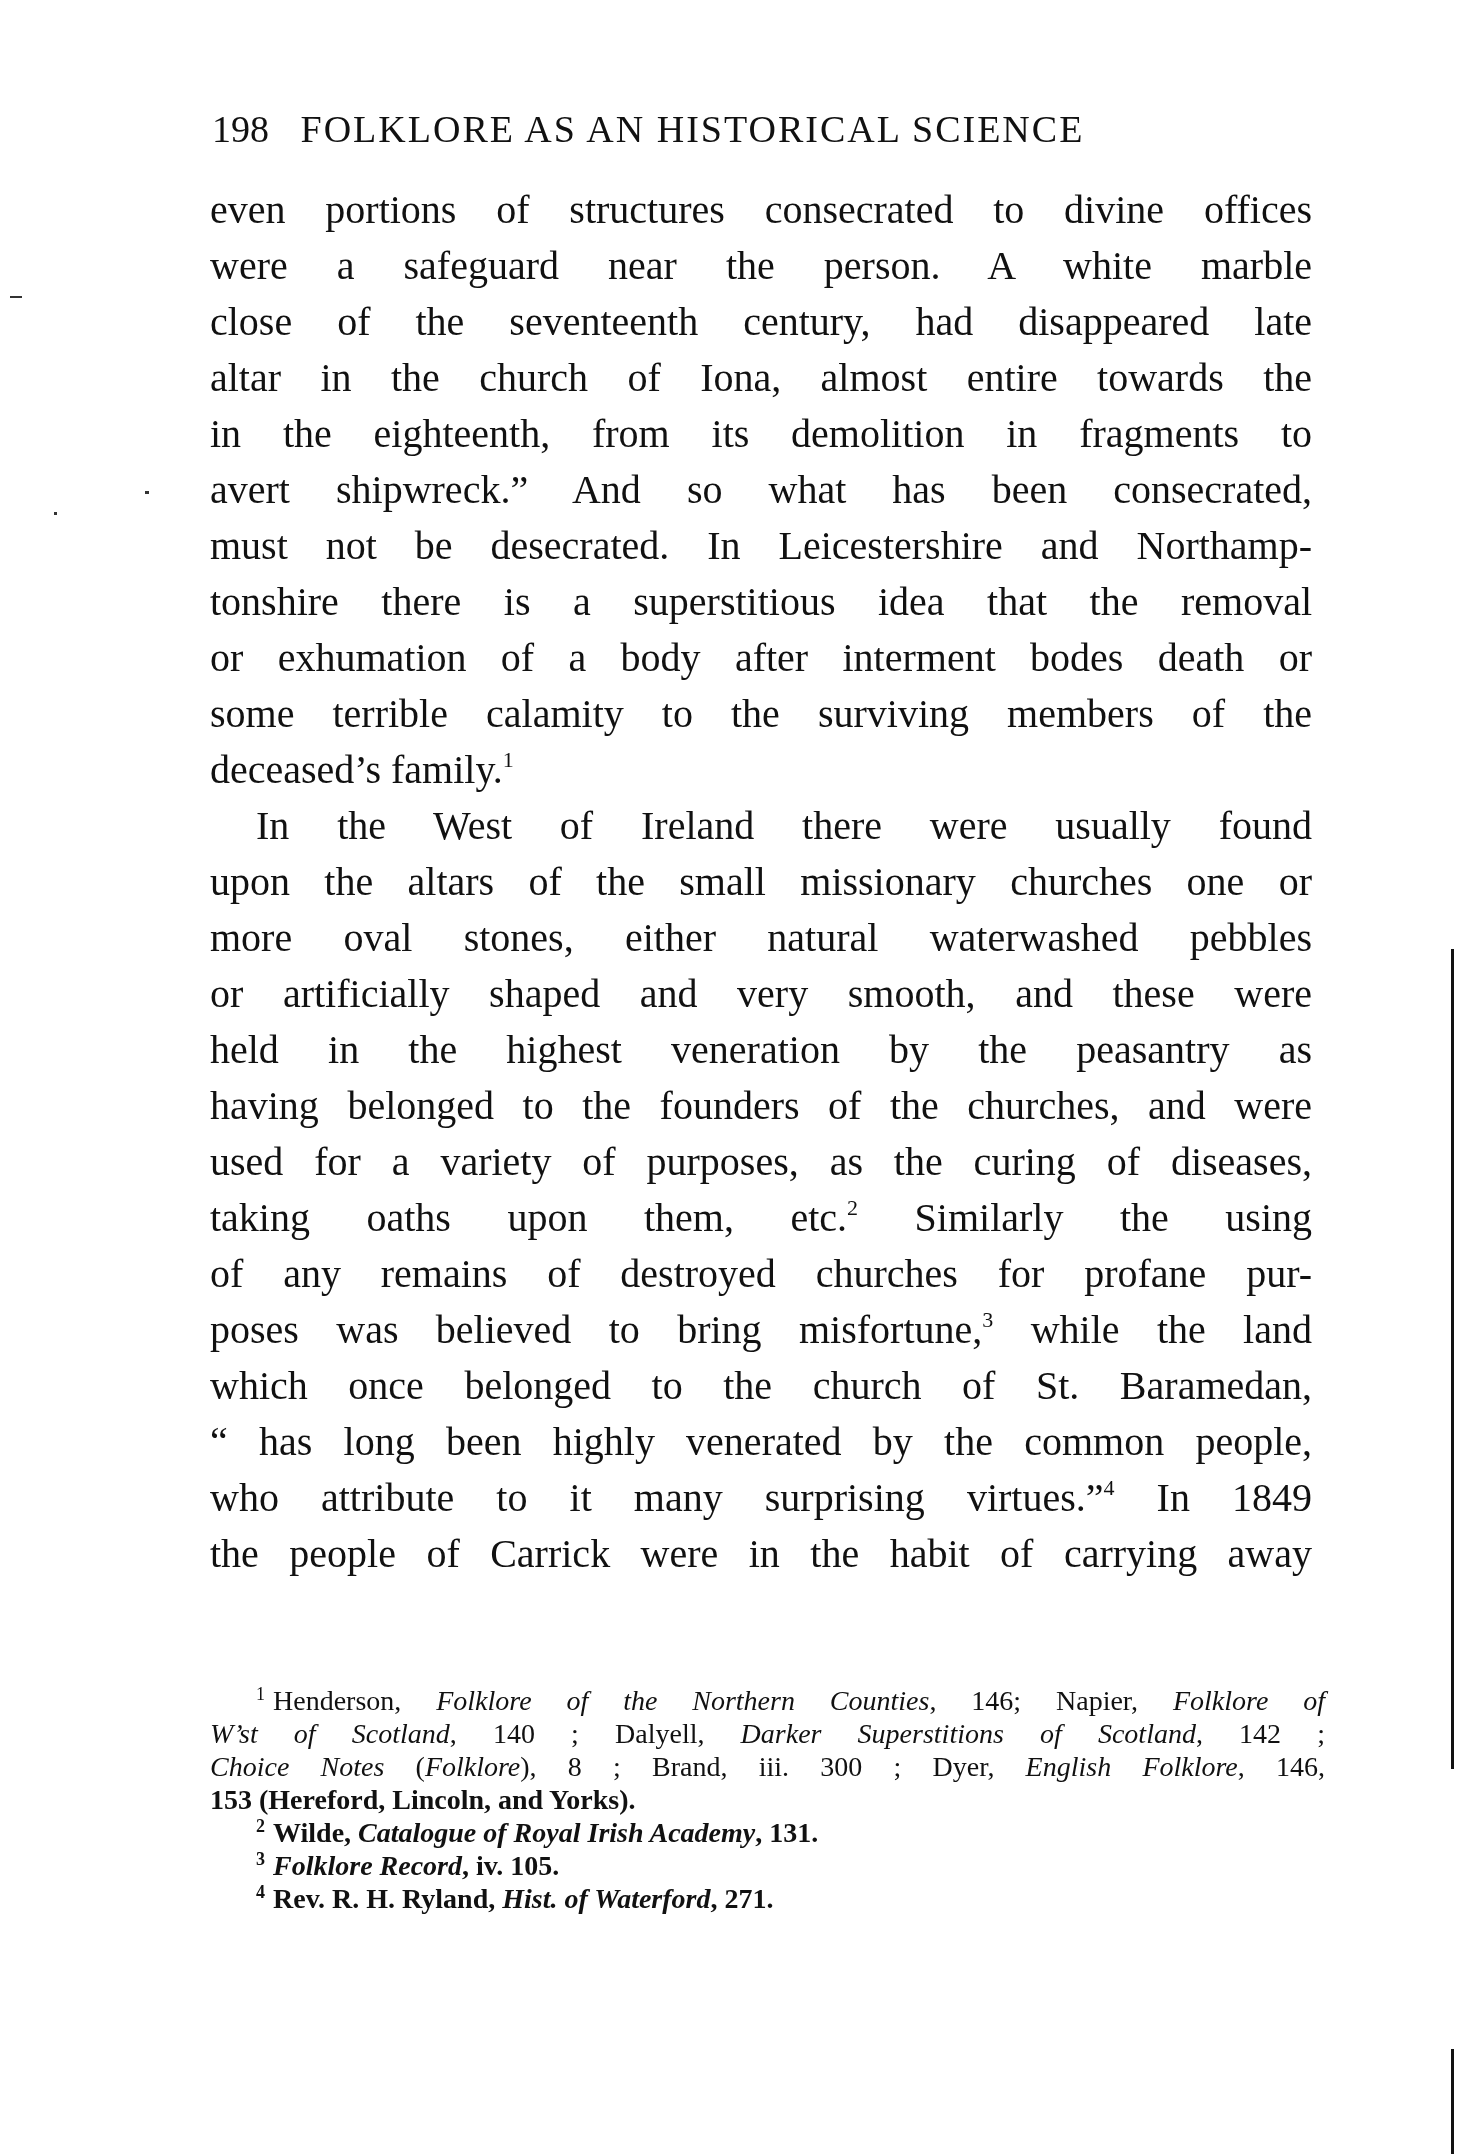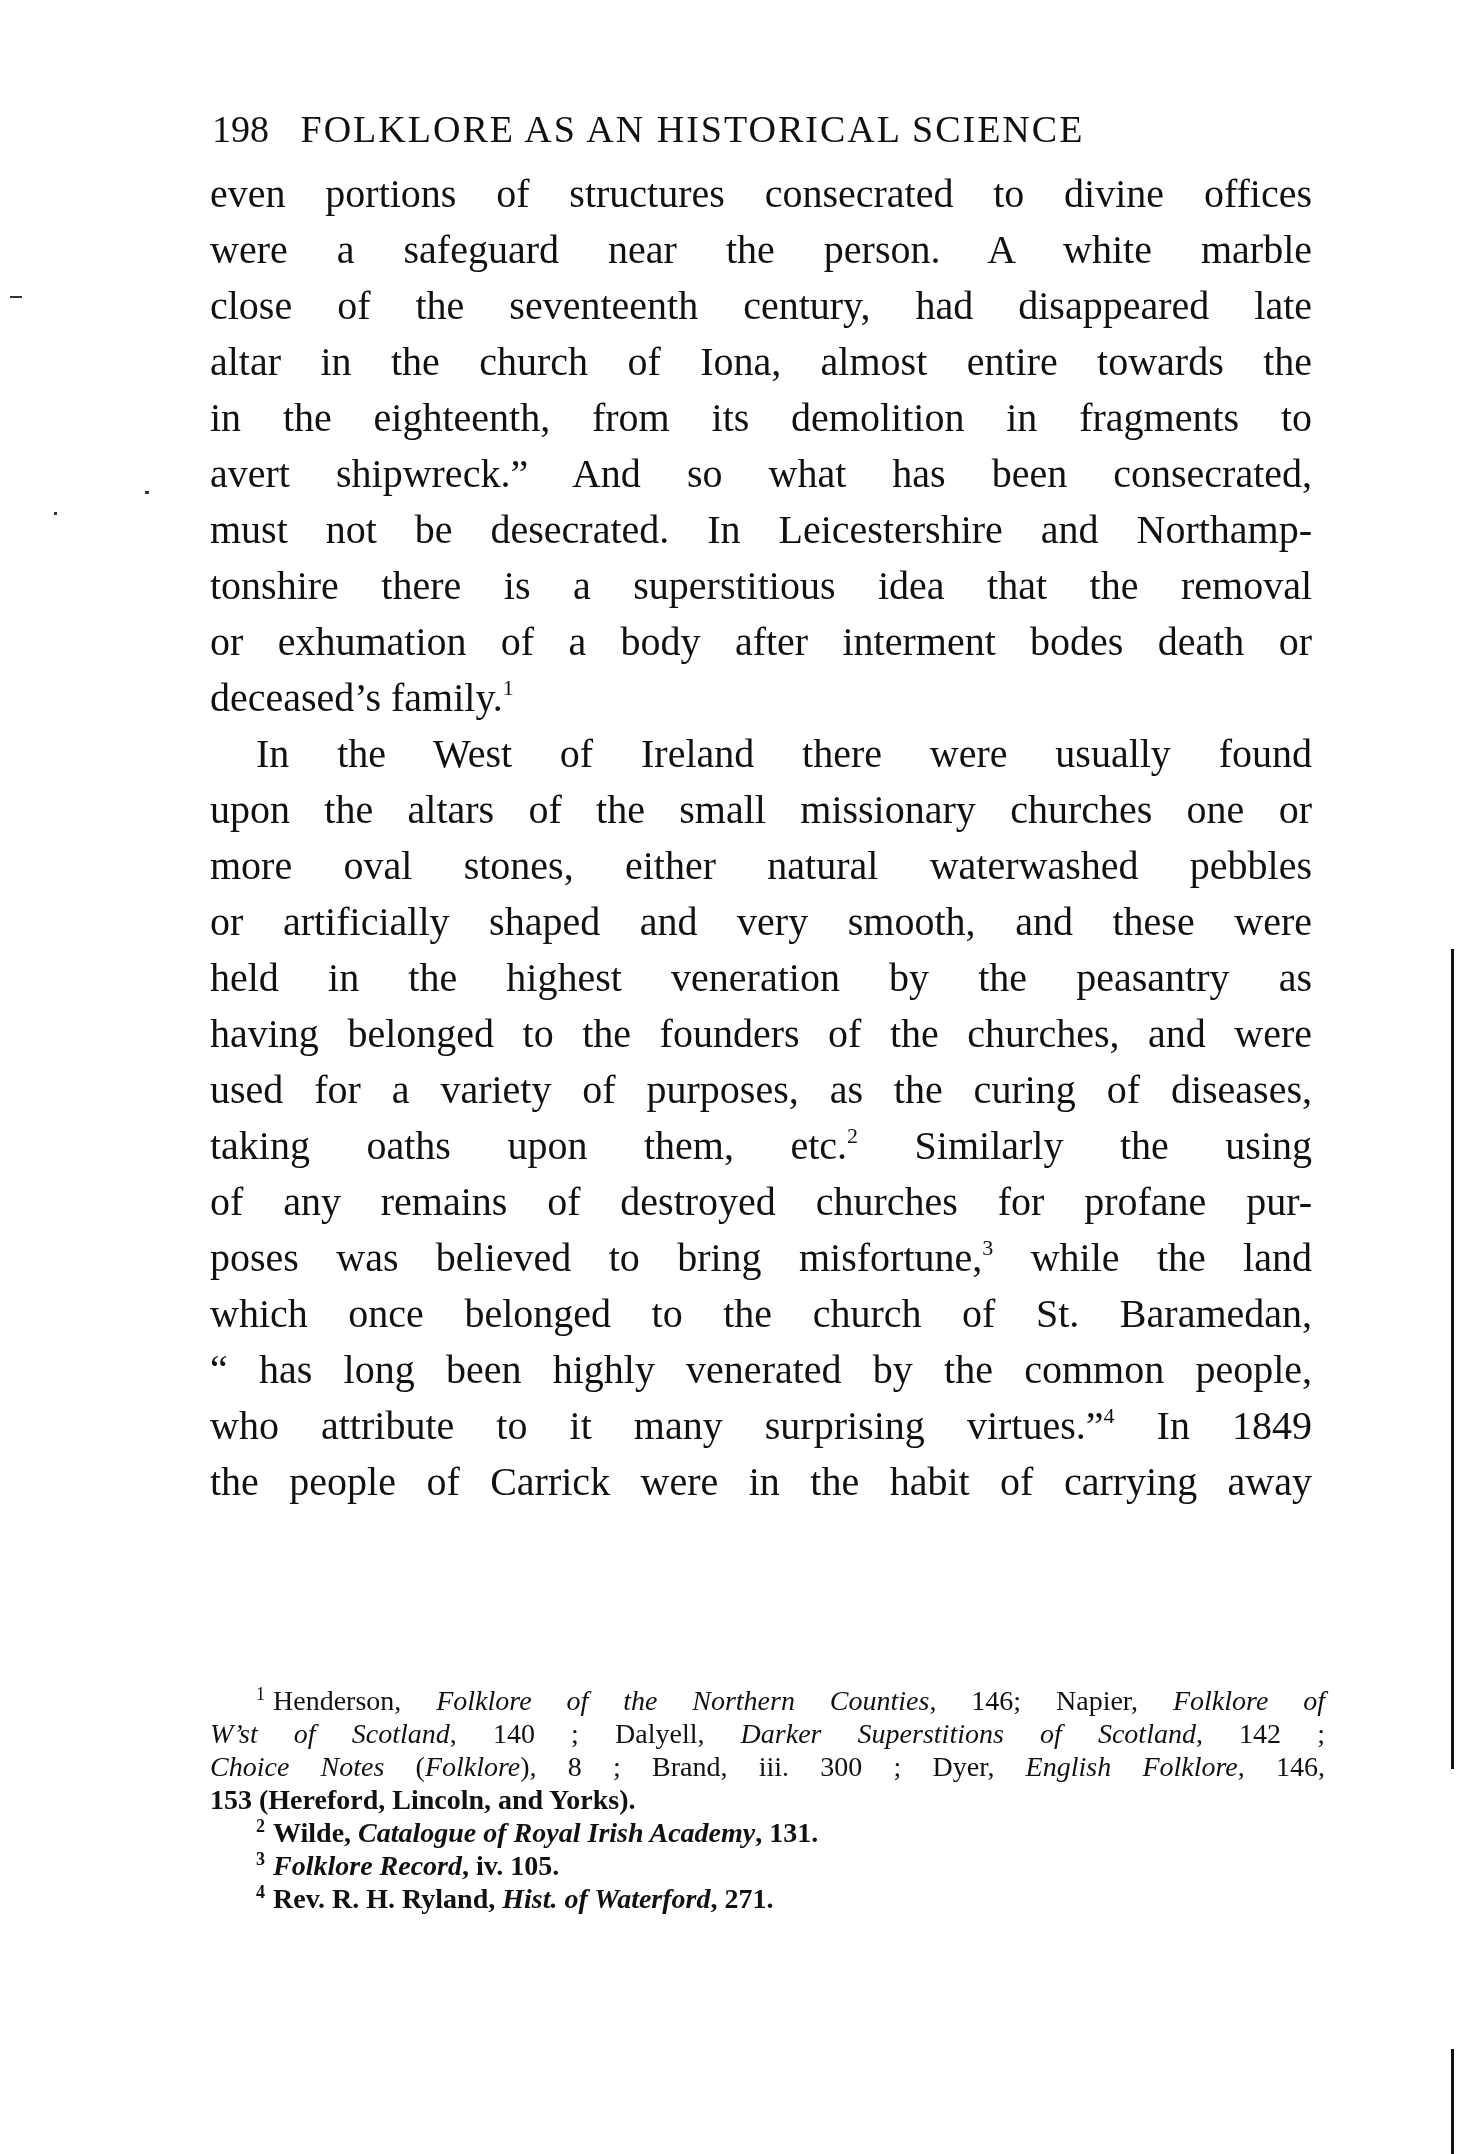--- a/index.html
+++ b/index.html
@@ -7,21 +7,21 @@
     width: 1458px; height: 2154px; position: relative; overflow: hidden;
     font-family: "Liberation Serif", "DejaVu Serif", serif; color: #111;
   }
   .page { position: absolute; left: 0; top: 0; width: 1458px; height: 2154px; margin-top: 34px; }
   .running-head {
     position: absolute; left: 212px; top: 70px; width: 1100px;
     font-size: 38px; letter-spacing: 2px; white-space: nowrap; line-height: 50px;
   }
   .running-head .folio { letter-spacing: 0; margin-right: 20px; }
   .body-text {
-    position: absolute; left: 210px; top: 132px; width: 1102px;
+    position: absolute; left: 210px; top: 148px; width: 1102px;
   }
   .line {
     display: block; height: 56px; line-height: 56px; font-size: 40px;
     text-align: justify; text-align-last: justify; white-space: nowrap;
     overflow: visible;
   }
   .line.last { text-align-last: left; }
   .line.indent { padding-left: 46px; }
   sup, .sup { font-size: 22px; vertical-align: 16px; line-height: 0; }
   .footnotes {
@@ -53,20 +53,21 @@
   <div class="body-text" id="body-text">
       <span class="line"><span>even portions of structures consecrated to divine offices</span></span>
       <span class="line"><span>were a safeguard near the person.  A white marble</span></span>
       <span class="line"><span>close of the seventeenth century, had disappeared late</span></span>
       <span class="line"><span>altar in the church of Iona, almost entire towards the</span></span>
       <span class="line"><span>in the eighteenth, from its demolition in fragments to</span></span>
       <span class="line"><span>avert shipwreck.”  And so what has been consecrated,</span></span>
       <span class="line"><span>must not be desecrated.  In Leicestershire and Northamp-</span></span>
       <span class="line"><span>tonshire there is a superstitious idea that the removal</span></span>
       <span class="line"><span>or exhumation of a body after interment bodes death or</span></span>
+      <span class="line"><span>some terrible calamity to the surviving members of the</span></span>
       <span class="line last"><span>deceased’s family.</span><span class="sup">1</span></span>
       <span class="line indent"><span>In the West of Ireland there were usually found</span></span>
       <span class="line"><span>upon the altars of the small missionary churches one or</span></span>
       <span class="line"><span>more oval stones, either natural waterwashed pebbles</span></span>
       <span class="line"><span>or artificially shaped and very smooth, and these were</span></span>
       <span class="line"><span>held in the highest veneration by the peasantry as</span></span>
       <span class="line"><span>having belonged to the founders of the churches, and were</span></span>
       <span class="line"><span>used for a variety of purposes, as the curing of diseases,</span></span>
       <span class="line"><span>taking oaths upon them, etc.</span><span class="sup">2</span><span> Similarly the using</span></span>
       <span class="line"><span>of any remains of destroyed churches for profane pur-</span></span>

